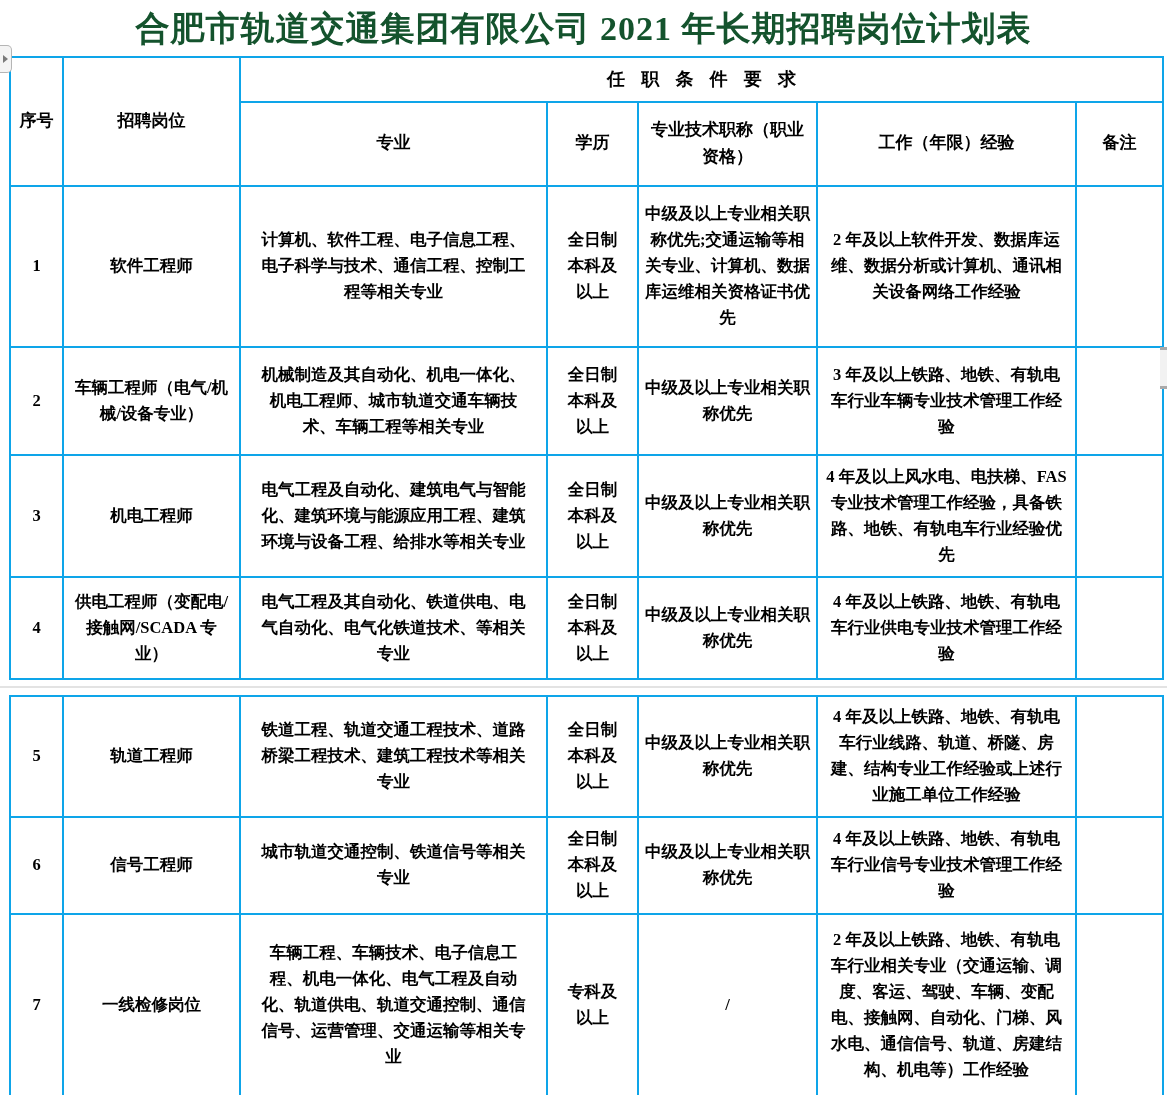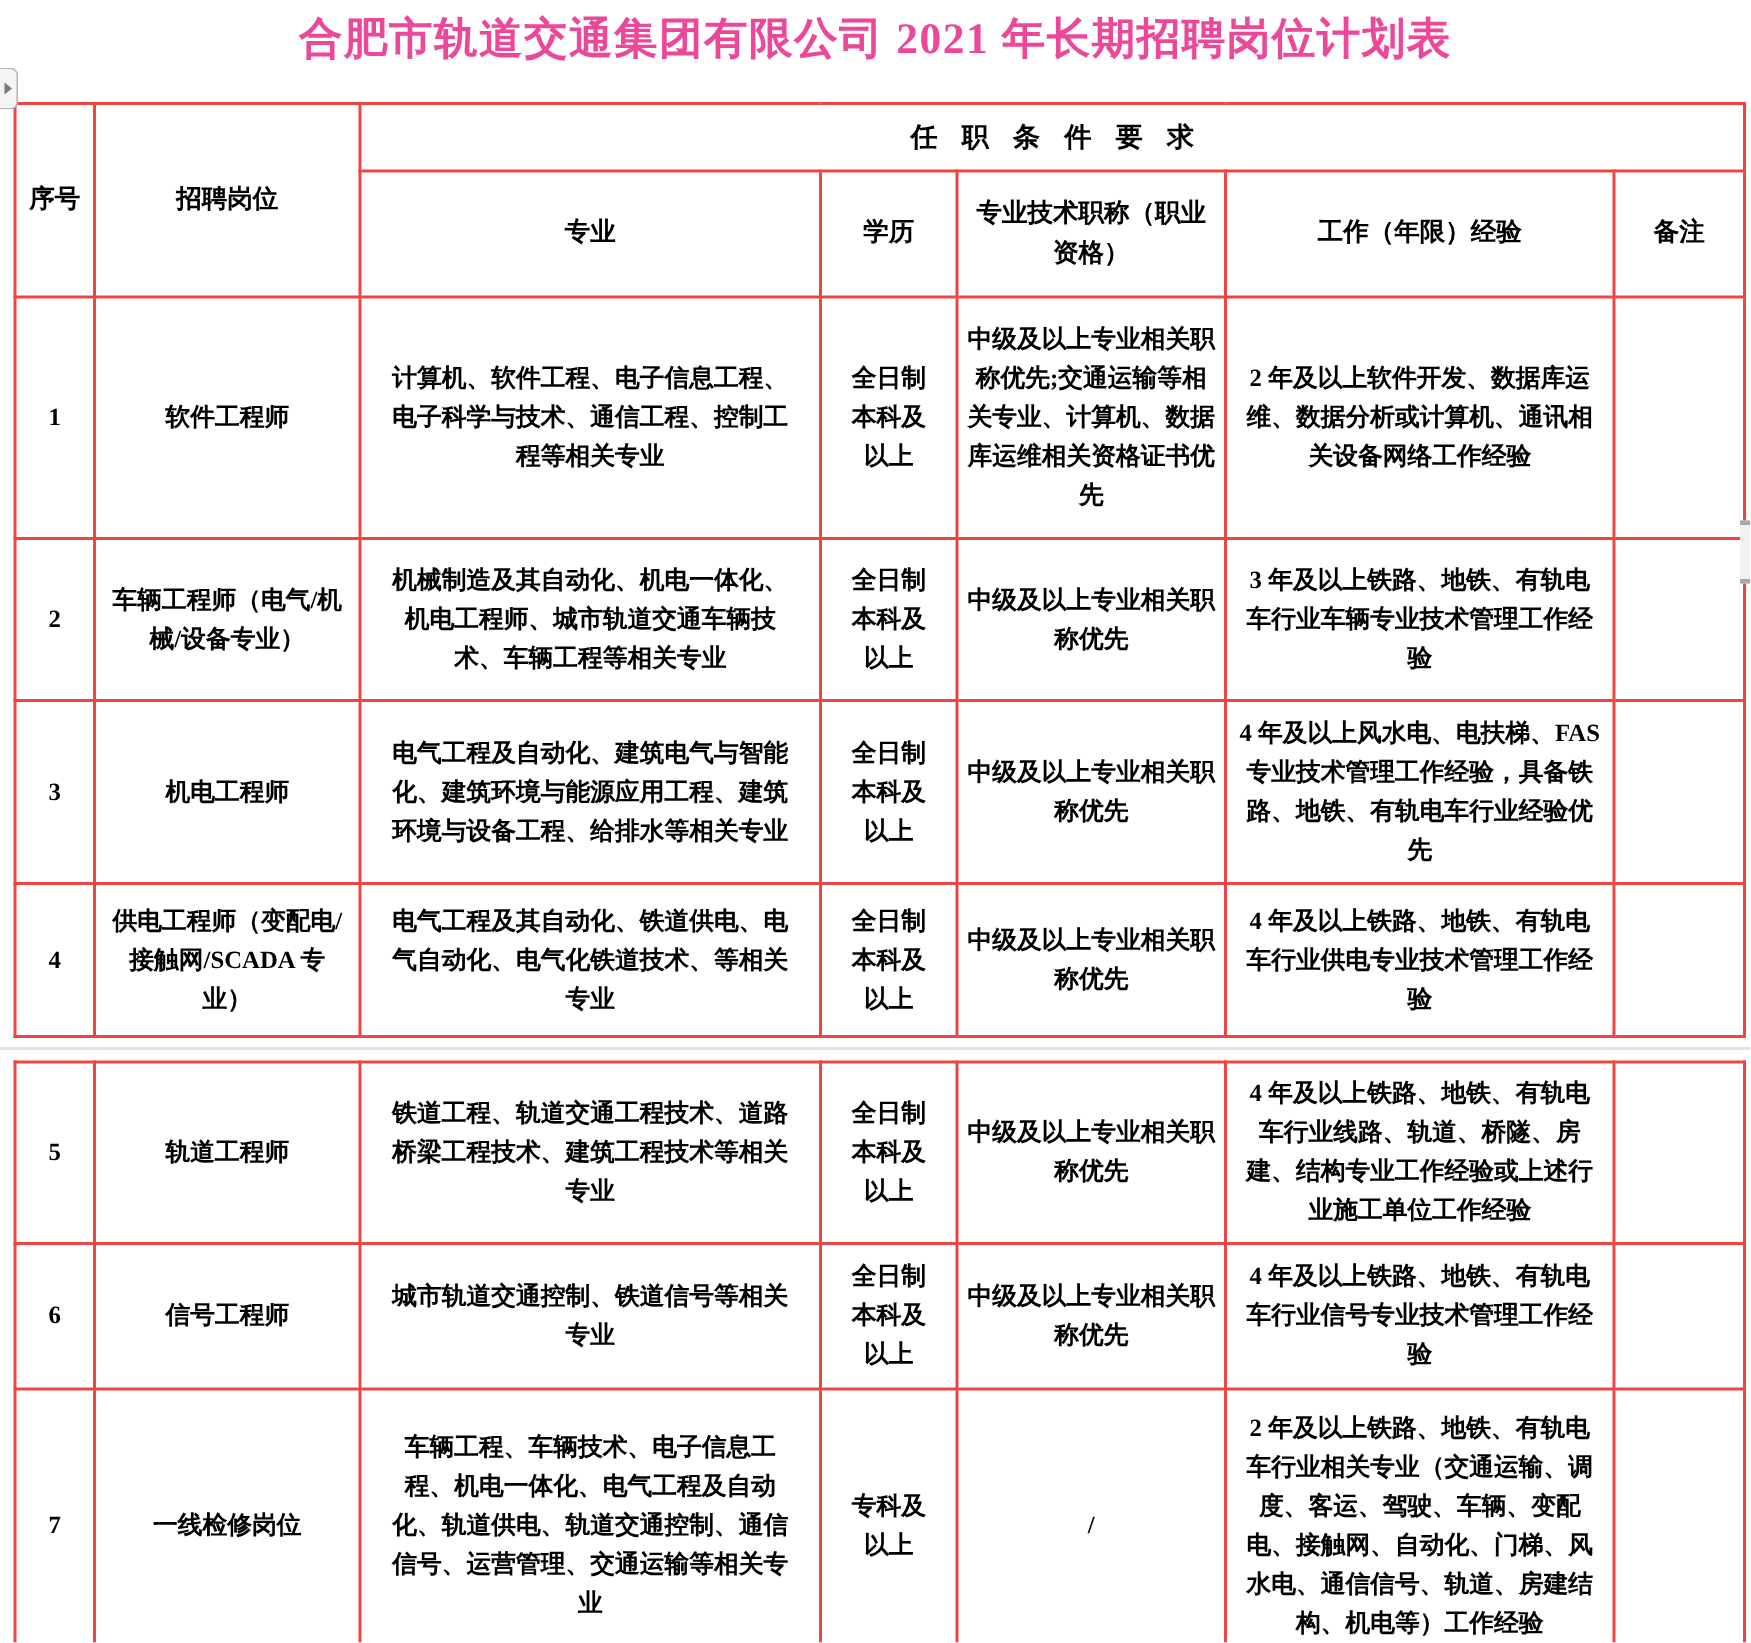--- a/index.html
+++ b/index.html
@@ -10,36 +10,36 @@
   }
   .page {
     position: relative;
     width: 1167px;
     height: 1095px;
     background: #ffffff;
     overflow: hidden;
   }
   .page-title {
     text-align: center;
-    font-size: 29px;
+    font-size: 34px;
     font-weight: bold;
-    color: #ec4899;
+    color: #14532d;
     padding-top: 6px;
     letter-spacing: 1px;
-    height: 68px;
+    height: 56px;
     white-space: nowrap;
   }
   .tbl {
     border-collapse: collapse;
     table-layout: fixed;
     margin-left: 9px;
     width: 1153px;
   }
   .tbl th, .tbl td {
-    border: 2px solid #ef4444;
+    border: 2px solid #0ea5e9;
     vertical-align: middle;
     color: #000;
     font-weight: bold;
     font-size: 16.5px;
     line-height: 1.58;
     text-align: center;
     overflow: hidden;
   }
   .tbl th { font-size: 17px; }
   .h-group {

